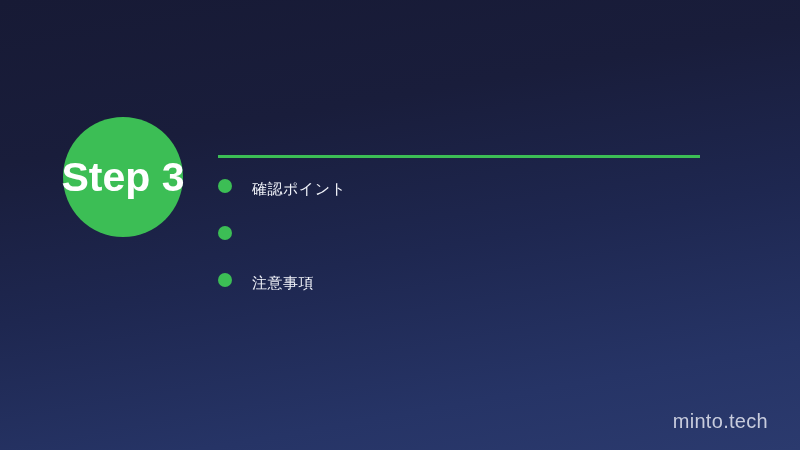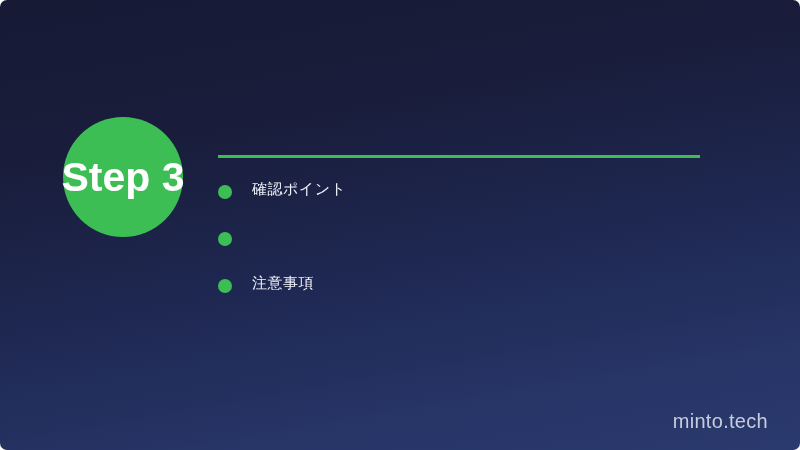--- a/index.html
+++ b/index.html
@@ -12,21 +12,20 @@
     overflow: hidden;
     font-family: "Liberation Sans", "DejaVu Sans", sans-serif;
   }
 
   #slide {
     position: relative;
     width: 800px;
     height: 450px;
     background: linear-gradient(170deg, #171a35 0%, #191d3b 28%, #1e2750 55%, #263466 82%, #2b3a6e 100%);
     overflow: hidden;
-    border-radius: 7px;
   }
 
   
   #step-badge {
     position: absolute;
     left: 63px;
     top: 117px;
     width: 120px;
     height: 120px;
   }
@@ -77,21 +76,21 @@
     background: #3cbe55;
   }
 
   #bullet-list {
     margin-top: 21px;
     list-style: none;
     padding: 0;
   }
   .bullet-item {
     display: flex;
-    align-items: flex-end;
+    align-items: flex-start;
     height: 20px;
     margin-bottom: 27px;
   }
   .bullet-dot {
     flex: 0 0 auto;
     width: 14px;
     height: 14px;
     border-radius: 50%;
     background: #3cbe55;
     margin-right: 20px;

